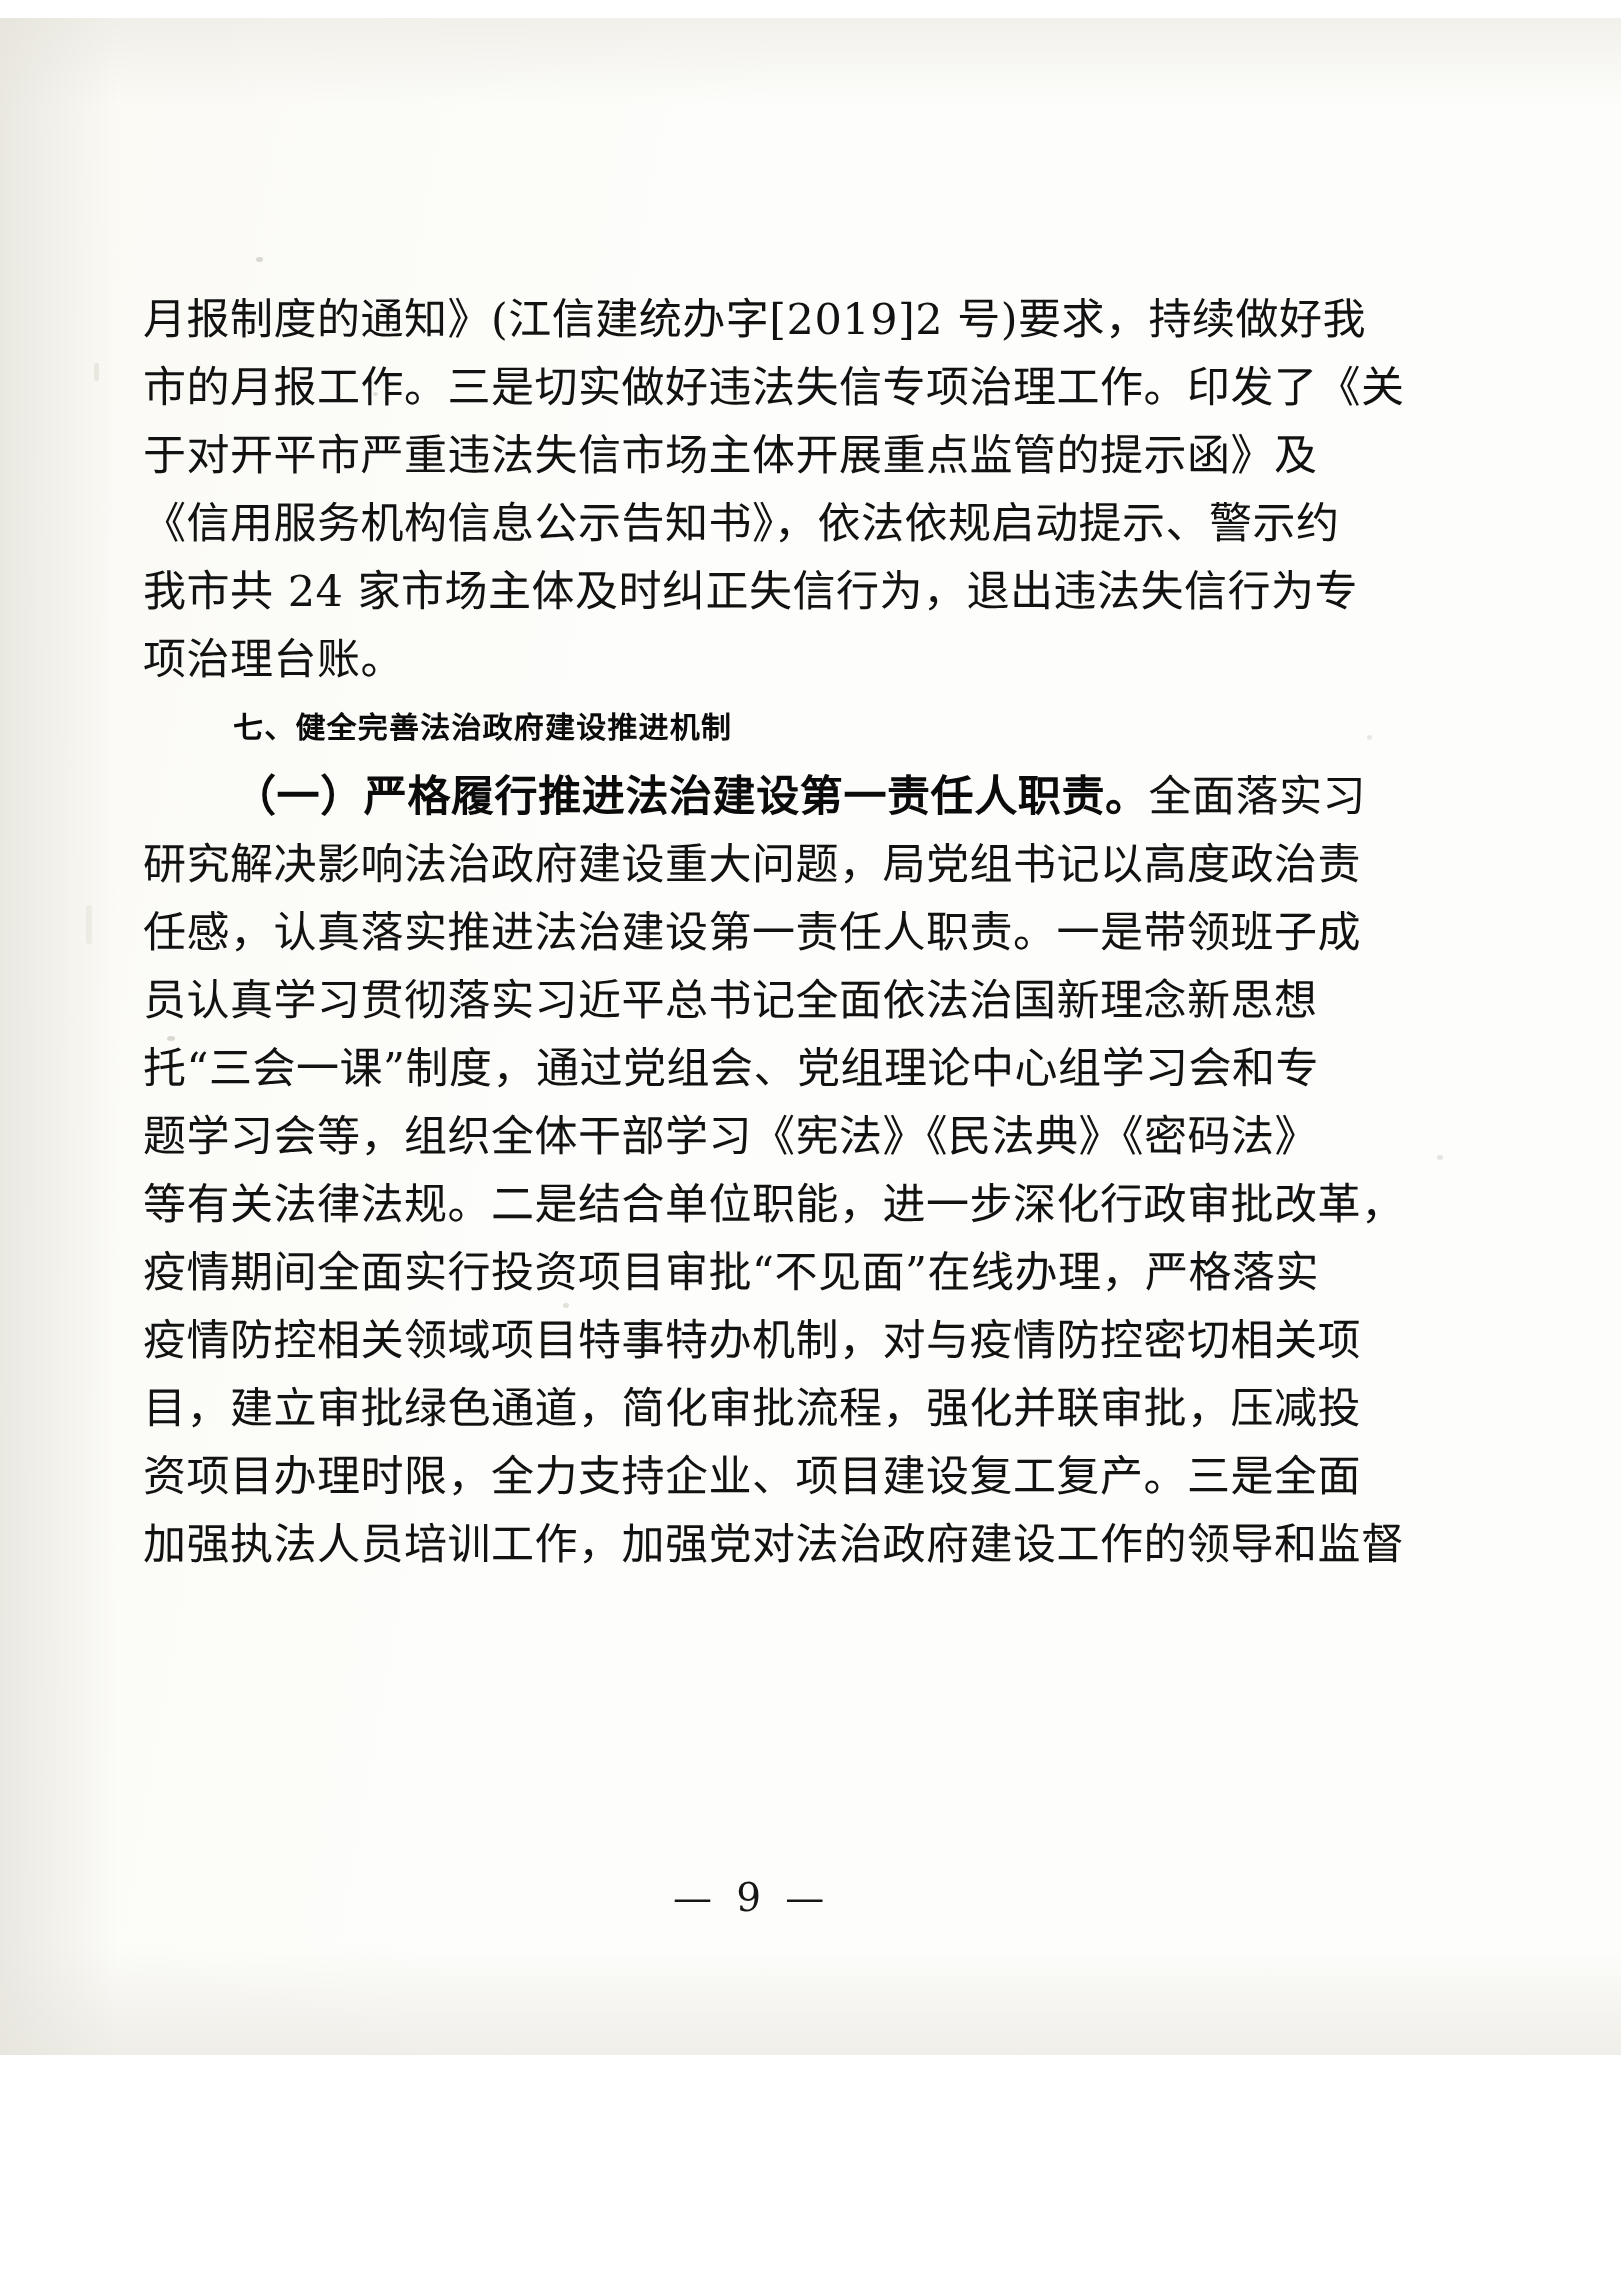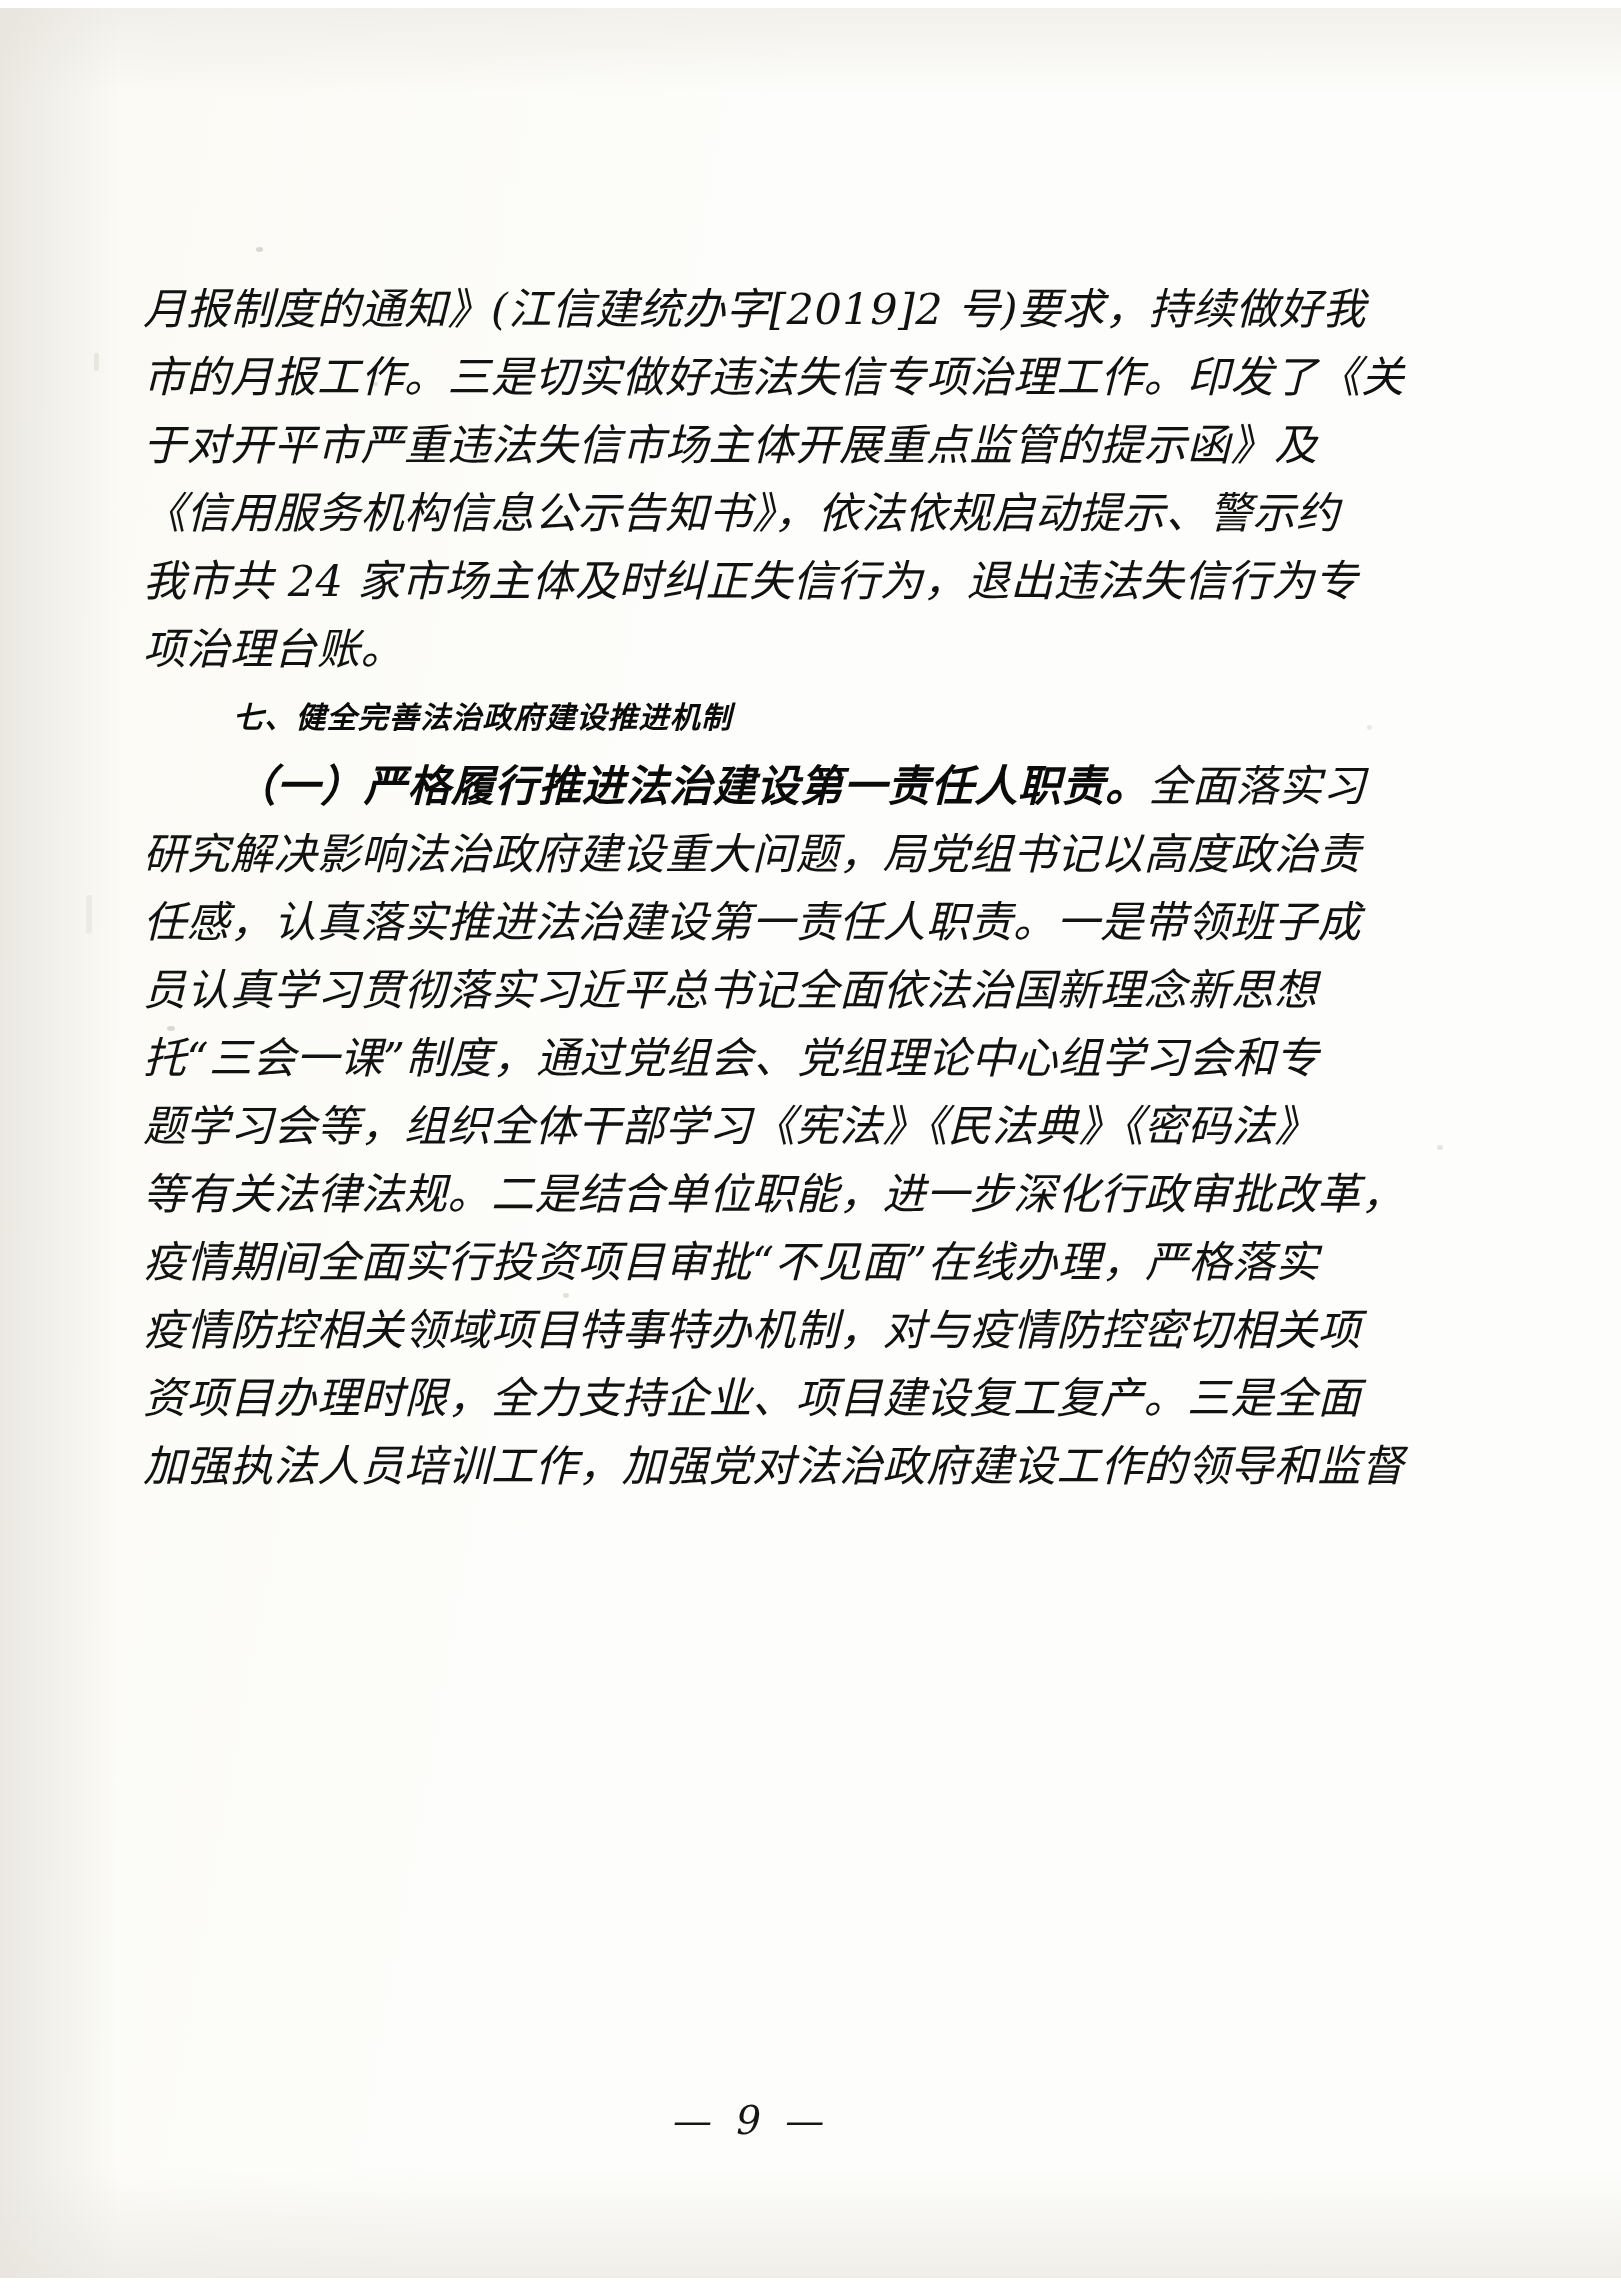--- a/index.html
+++ b/index.html
@@ -5,30 +5,29 @@
 <style>
   html, body {
     margin: 0;
     padding: 0;
     background: #ffffff;
   }
 
   .page {
     position: relative;
     width: 1621px;
-    height: 2270px;
-    margin: 8px auto;
+    height: 2037px;
+    margin: 18px auto;
     background: #fdfdfb;
     overflow: hidden;
     font-family: "DejaVu Sans", sans-serif;
     
     background-image:
       radial-gradient(ellipse 140% 120% at 50% 50%, rgba(255,255,255,0) 55%, rgba(236,234,226,0.55) 100%),
       linear-gradient(100deg, rgba(250,249,243,0.9) 0%, rgba(255,255,255,0) 40%);
-    font-style: italic;
   }
 
   
   .speck {
     position: absolute;
     border-radius: 50%;
     pointer-events: none;
   }
 
   .edge-shade-left {
@@ -156,20 +155,21 @@
     <div class="doc-line justify indent2"><span class="h-sub">（一）严格履行推进法治建设第一责任人职责。</span><span>全面落实习</span></div>
 
     <div class="doc-line justify">研究解决影响法治政府建设重大问题，局党组书记以高度政治责</div>
     <div class="doc-line justify">任感，认真落实推进法治建设第一责任人职责。一是带领班子成</div>
     <div class="doc-line justify">员认真学习贯彻落实习近平总书记全面依法治国新理念新思想</div>
     <div class="doc-line justify">托“三会一课”制度，通过党组会、党组理论中心组学习会和专</div>
     <div class="doc-line justify">题学习会等，组织全体干部学习《宪法》《民法典》《密码法》</div>
     <div class="doc-line justify">等有关法律法规。二是结合单位职能，进一步深化行政审批改革，</div>
     <div class="doc-line justify">疫情期间全面实行投资项目审批“不见面”在线办理，严格落实</div>
     <div class="doc-line justify">疫情防控相关领域项目特事特办机制，对与疫情防控密切相关项</div>
+    <div class="doc-line justify">目，建立审批绿色通道，简化审批流程，强化并联审批，压减投</div>
     <div class="doc-line justify">资项目办理时限，全力支持企业、项目建设复工复产。三是全面</div>
     <div class="doc-line justify">加强执法人员培训工作，加强党对法治政府建设工作的领导和监督</div>
     <div class="doc-line justify"></div>
 
   </div>
 
   <div class="page-footer">
     <span class="folio">— 9 —</span>
   </div>
 

